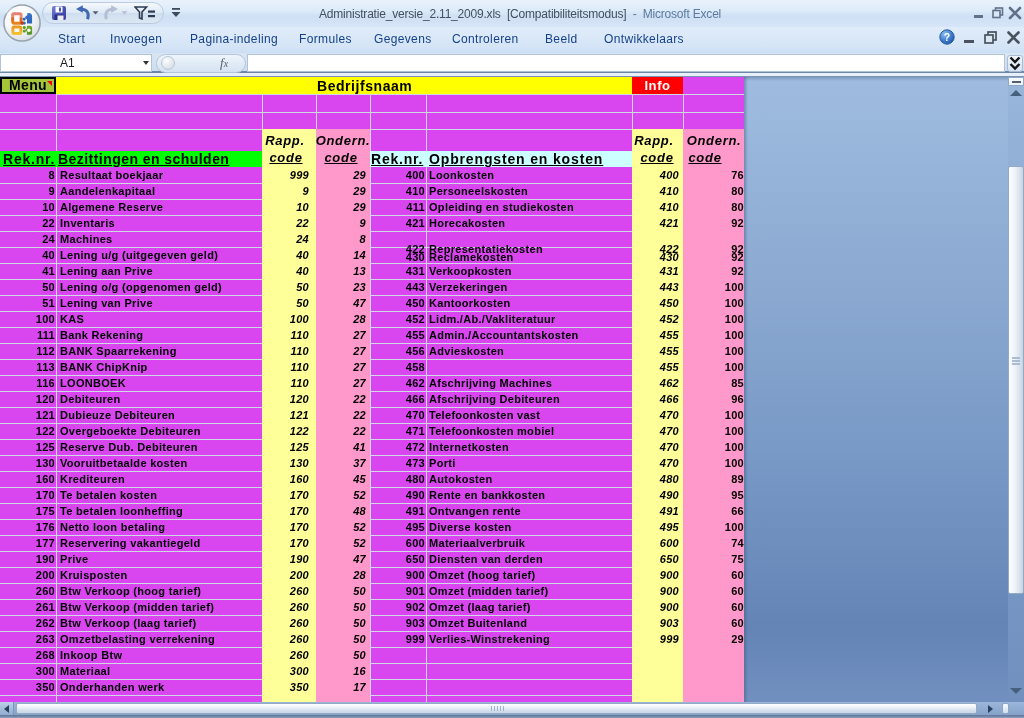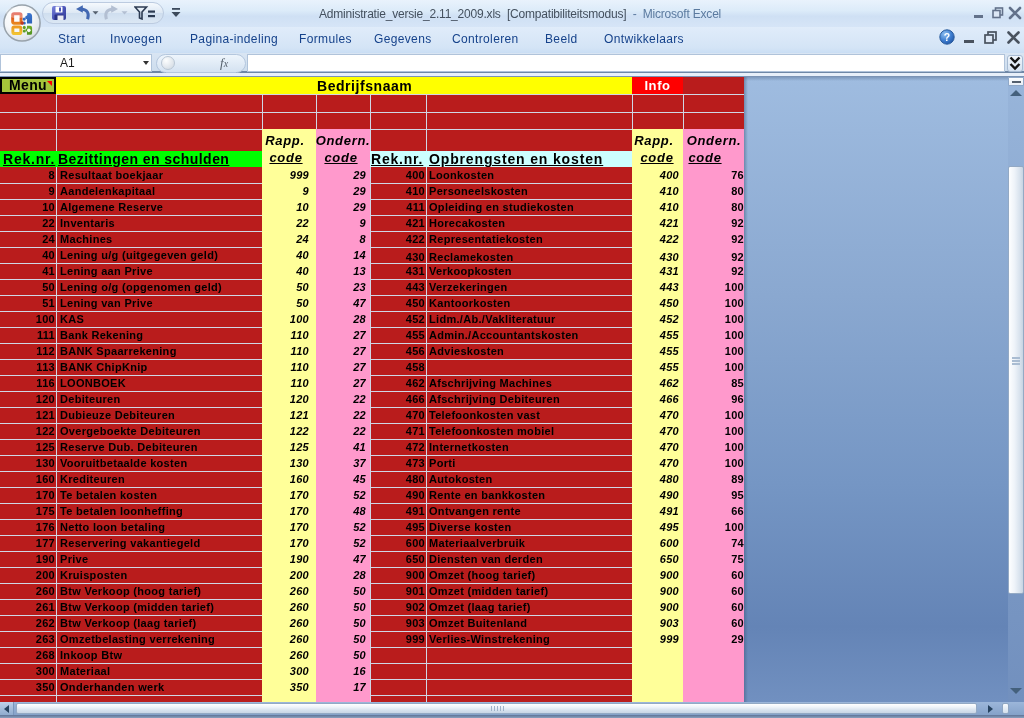--- a/index.html
+++ b/index.html
@@ -10,21 +10,21 @@
  background:linear-gradient(180deg,#e0ecfa 0%,#d4e4f6 80%,#cadef4 100%)}
 #fbar{position:absolute;left:0;top:53px;width:1024px;height:19px;
  background:linear-gradient(180deg,#d9e5f3,#cddded)}
 #fedge1{position:absolute;left:0;top:71px;width:1024px;height:1.5px;background:#6e87a6}
 #fedge2{position:absolute;left:0;top:73px;width:1024px;height:3px;background:#e7eff9}
 #fedge3{position:absolute;left:0;top:76px;width:1024px;height:1px;background:#7a93b5}
 #title{position:absolute;left:8px;top:7px;width:1024px;text-align:center;
  font-size:12px;letter-spacing:-.2px;color:#44505e}
 #title .mx{color:#5b7a9f}
 .tab{position:absolute;top:32px;font-size:12px;color:#15428b;letter-spacing:.35px}
-#sheet{position:absolute;left:0;top:77px;width:1024px;height:625px;background:#b91c1c;overflow:hidden}
+#sheet{position:absolute;left:0;top:77px;width:1024px;height:625px;background:#d946ef;overflow:hidden}
 .gh{position:absolute;height:1px;background:#d0d7e5}
 .gv{position:absolute;width:1px;background:#d0d7e5}
 .fill{position:absolute}
 .r{position:absolute;left:0;width:744px;height:16px;line-height:16px;font-size:11px;font-weight:bold;letter-spacing:.3px}
 .r span{position:absolute;top:0;height:16px}
 .ca{left:0;width:55px;text-align:right}
 .cb{left:60px}
 .cc{left:260px;width:49px;text-align:right;font-style:italic}
 .cd{left:314px;width:52px;text-align:right;font-style:italic}
 .cf{left:368px;width:57px;text-align:right}
@@ -474,21 +474,21 @@
       <span class="cg">Opleiding en studiekosten</span>
       <span class="ch">410</span>
       <span class="ci">80</span>
     </div>
 <div class="r" style="top:138px">
       <span class="cf">421</span>
       <span class="cg">Horecakosten</span>
       <span class="ch">421</span>
       <span class="ci">92</span>
     </div>
-<div class="r" style="top:154px">
+<div class="r" style="top:164px">
       <span class="cf">422</span>
       <span class="cg">Representatiekosten</span>
       <span class="ch">422</span>
       <span class="ci">92</span>
     </div>
 <div class="r" style="top:172px">
       <span class="cf">430</span>
       <span class="cg">Reclamekosten</span>
       <span class="ch">430</span>
       <span class="ci">92</span>

